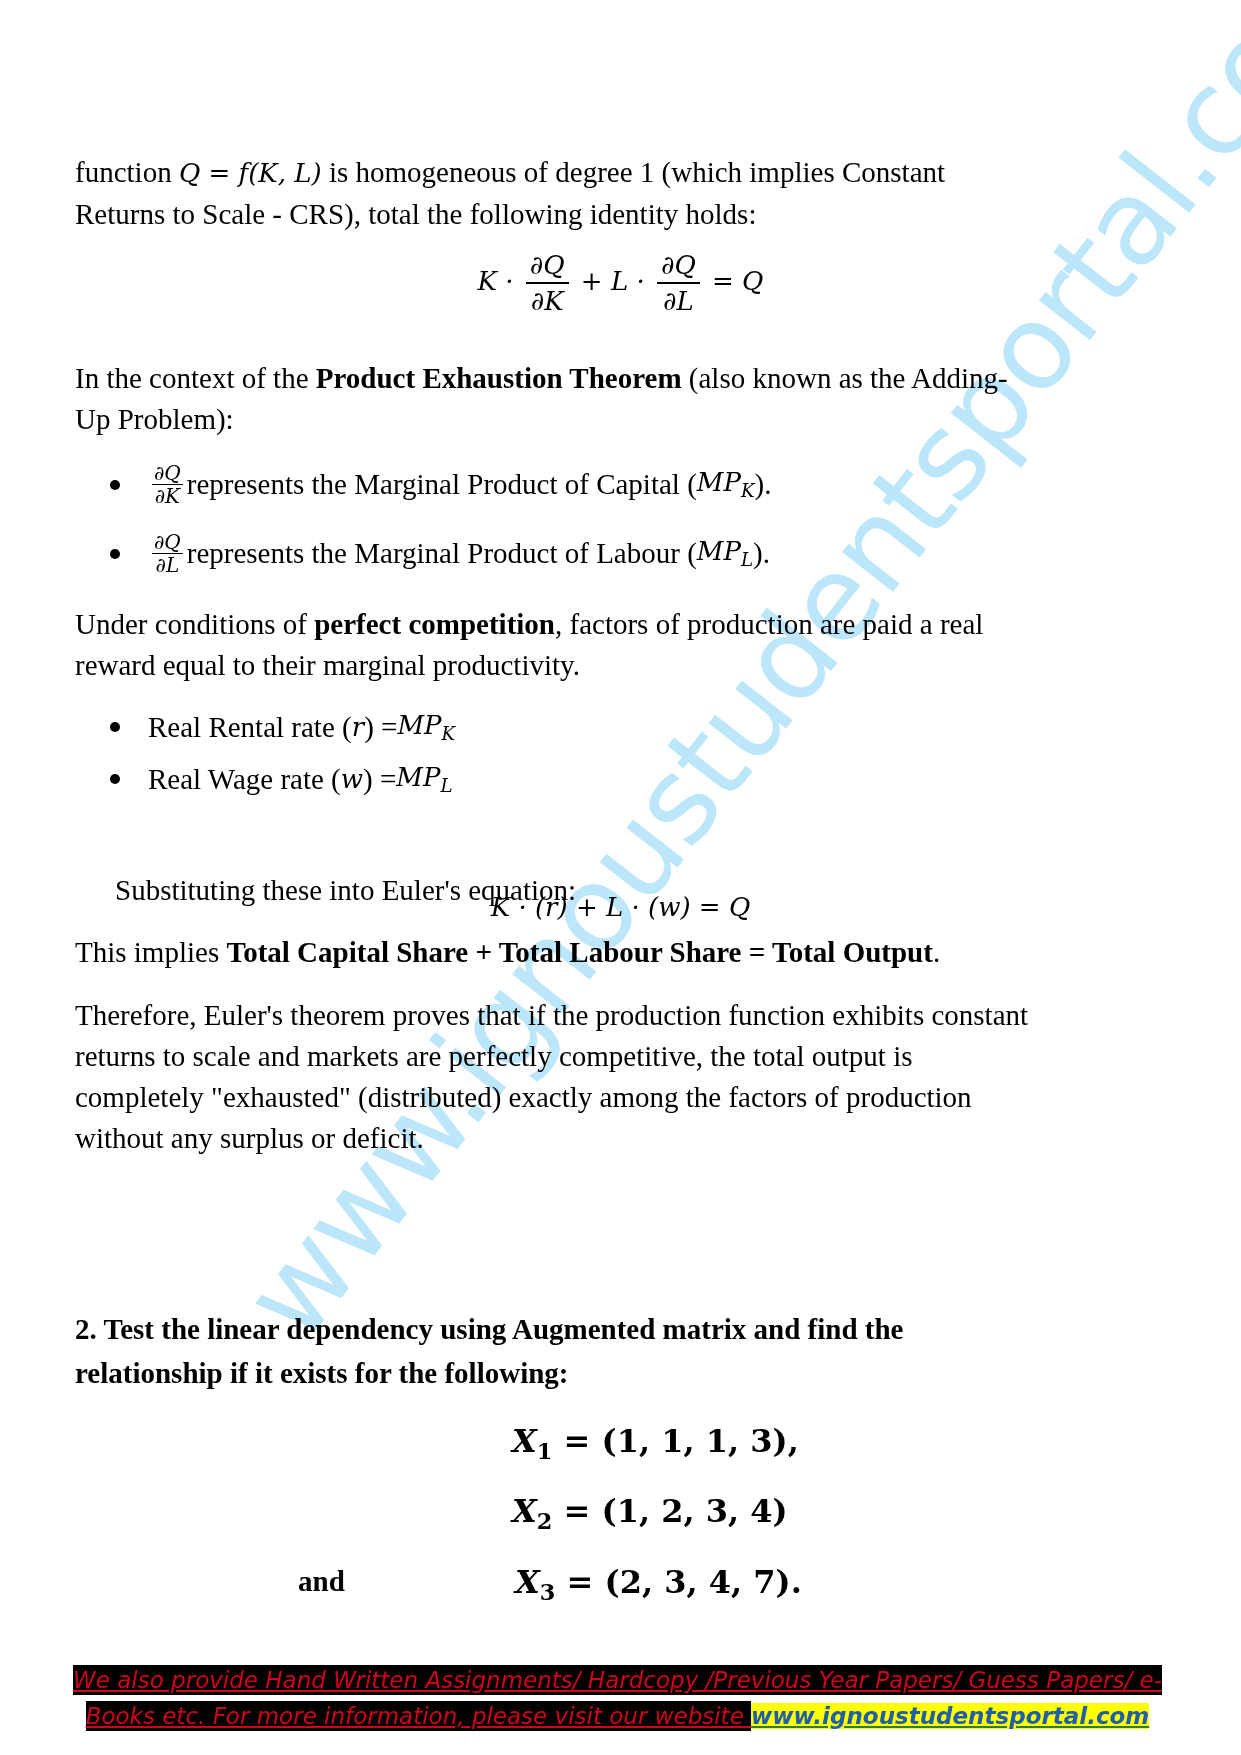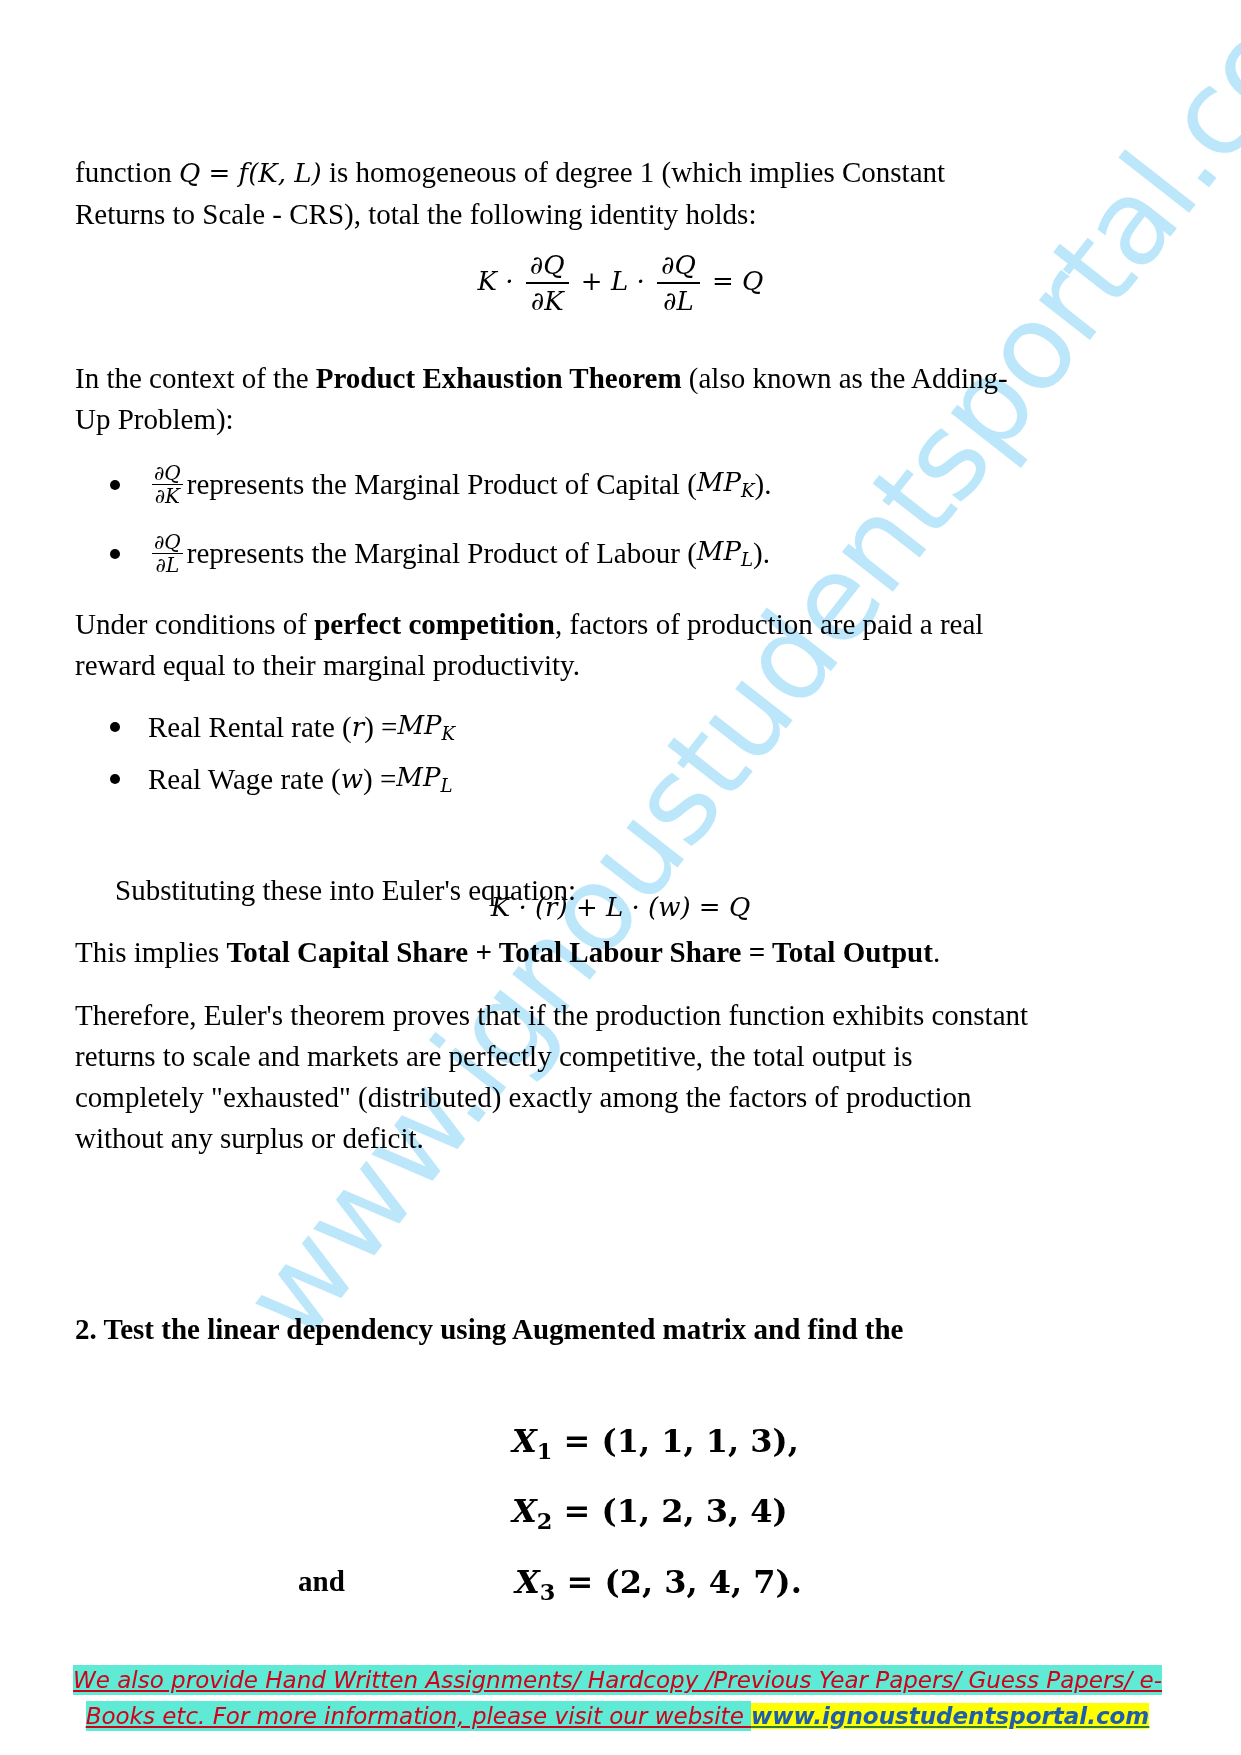--- a/index.html
+++ b/index.html
@@ -22,21 +22,21 @@
     .watermark { position: absolute; left: 40px; top: 780px; width: 1200px; text-align: center;
                  font-family: "DejaVu Sans", sans-serif; font-size: 118px; color: #b9e6fb;
                  transform: rotate(-52deg); transform-origin: 50% 50%; letter-spacing: -2px;
                  opacity: 0.95; pointer-events: none; white-space: nowrap; z-index: 0; }
     .content { position: relative; z-index: 1; }
     .q-title { position: absolute; left: 75px; width: 1110px; font-weight: bold; font-size: 29px; line-height: 44px; }
     .vec { position: absolute; font-family: "DejaVu Serif", serif; font-weight: bold; font-size: 32px; }
     .vec i { font-style: italic; }
     .footer { position: absolute; left: 55px; width: 1125px; top: 1662px; text-align: center;
               font-family: "DejaVu Sans", sans-serif; font-style: italic; font-size: 23px; line-height: 36px; }
-    .footer .hl { background: #5eead4; color: #d0021b; text-decoration: underline; text-decoration-color: #d0021b; padding: 2px 0; }
+    .footer .hl { background: #000000; color: #d0021b; text-decoration: underline; text-decoration-color: #d0021b; padding: 2px 0; }
     .footer .link { background: #ffff00; color: #1f5fa8; font-weight: bold; text-decoration: underline; text-decoration-color: #2e7d32; }
   </style>
 </head>
 <body>
 
 <div class="page">
 
   <div class="watermark">www.ignoustudentsportal.com</div>
 
   <div class="content">
@@ -116,20 +116,21 @@
 
     <div class="p" style="top:995px;">
       <span>Therefore, Euler's theorem proves that if the production function exhibits constant</span><br>
       <span>returns to scale and markets are perfectly competitive, the total output is</span><br>
       <span>completely "exhausted" (distributed) exactly among the factors of production</span><br>
       <span>without any surplus or deficit.</span>
     </div>
 
     <div class="q-title" style="top:1307px;">
       <span>2. Test the linear dependency using Augmented matrix and find the</span><br>
+      <span>relationship if it exists for the following:</span>
     </div>
 
     <div class="vec" style="left:512px; top:1422px;">
       <i>X</i><sub>1</sub>
       <span>= (1, 1, 1, 3),</span>
     </div>
     <div class="vec" style="left:512px; top:1492px;">
       <i>X</i><sub>2</sub>
       <span>= (1, 2, 3, 4)</span>
     </div>

